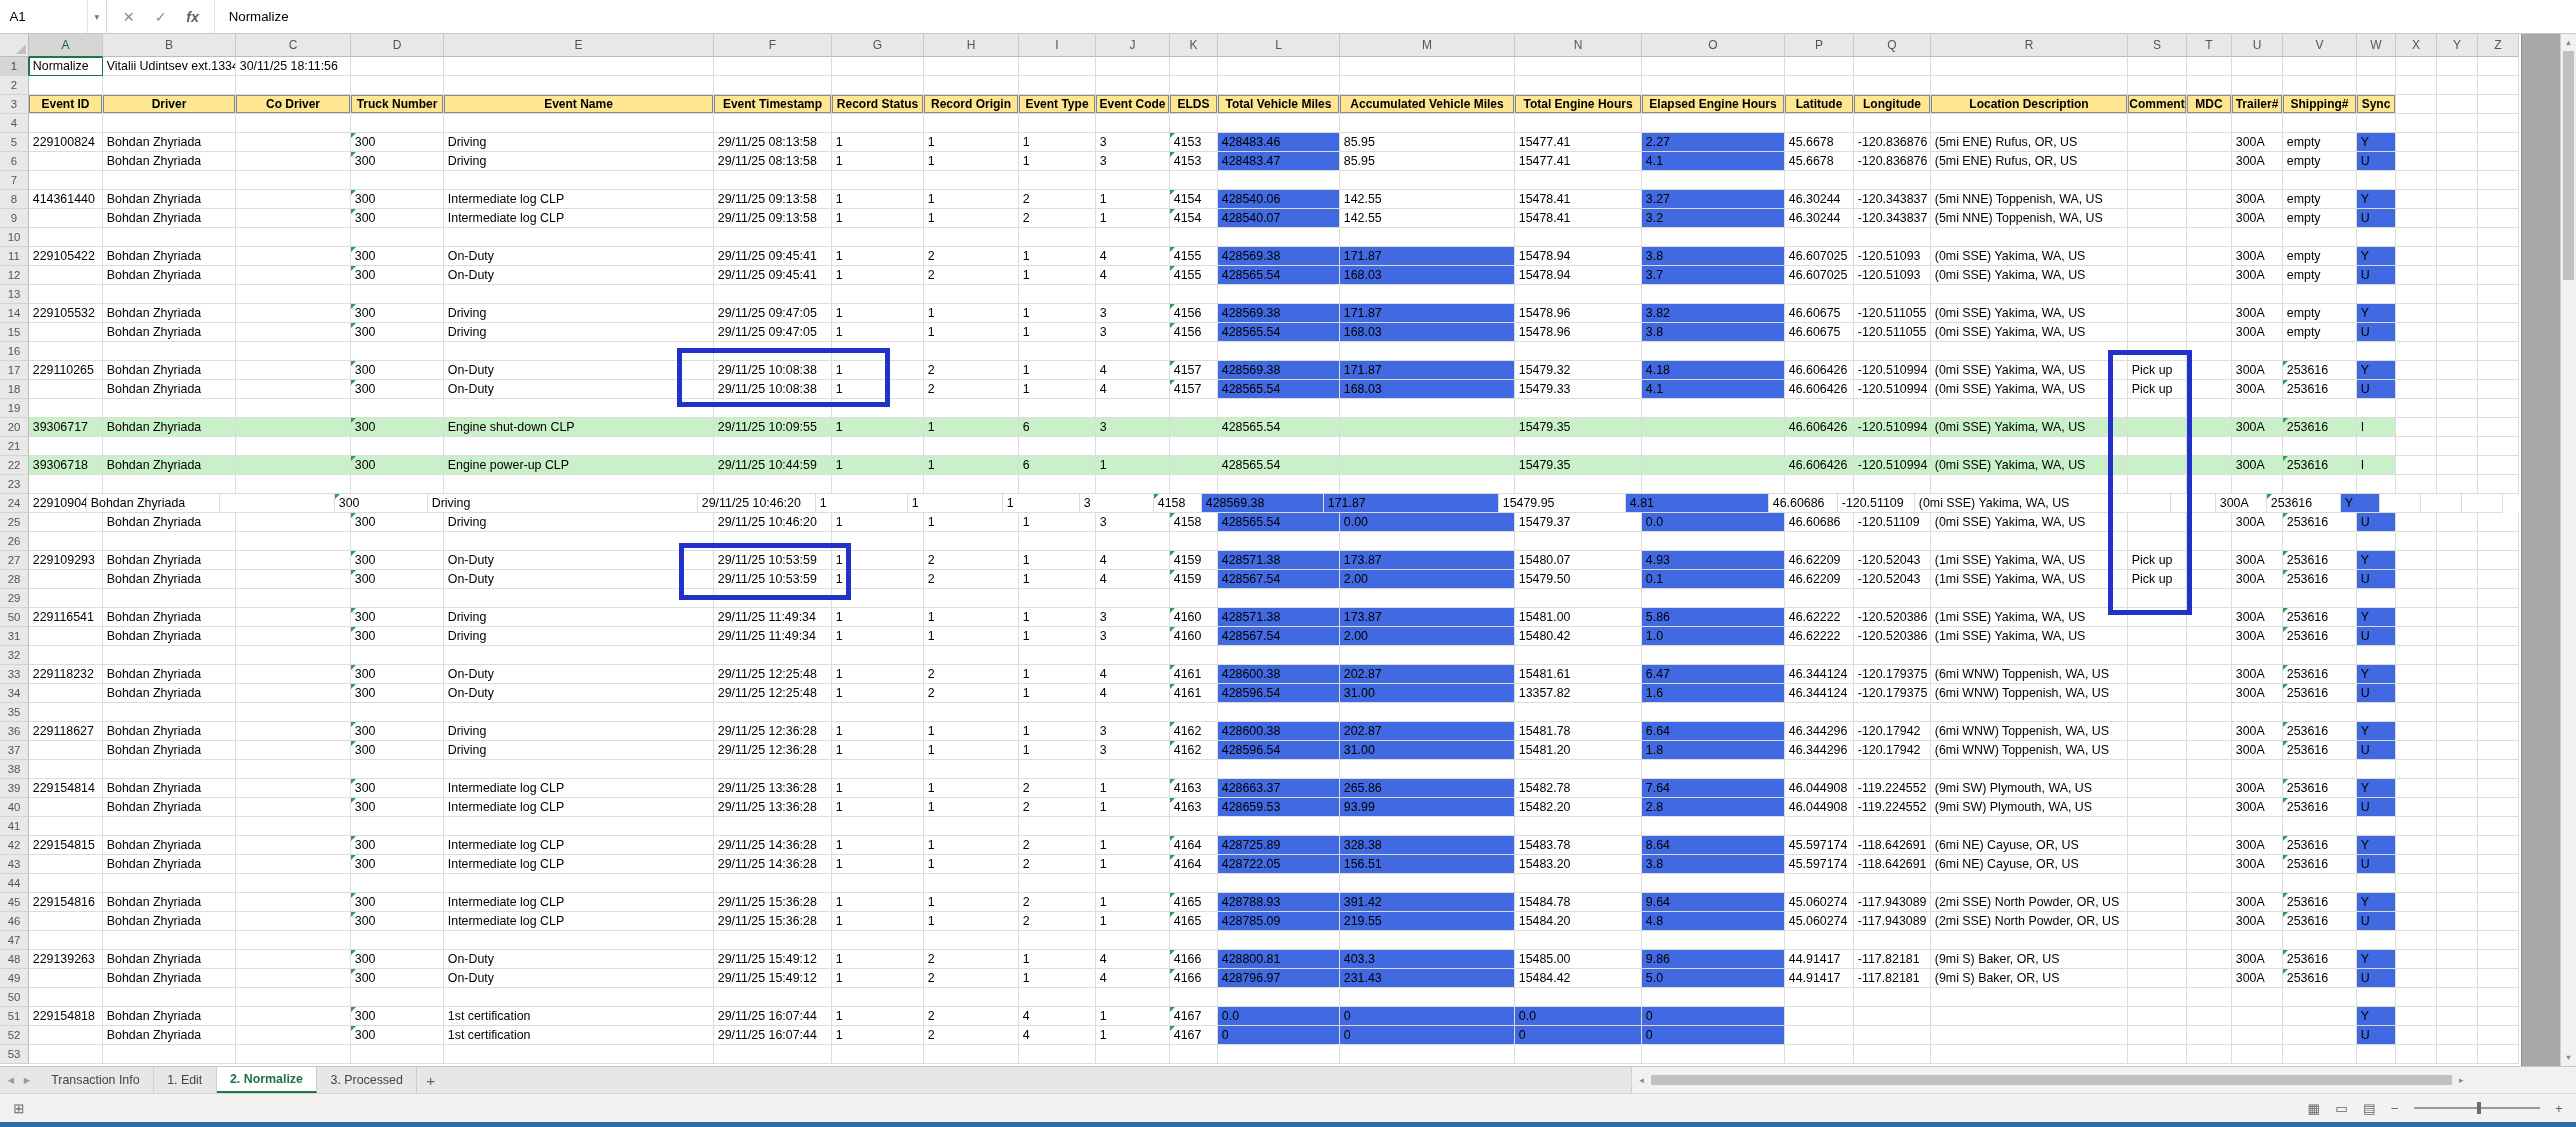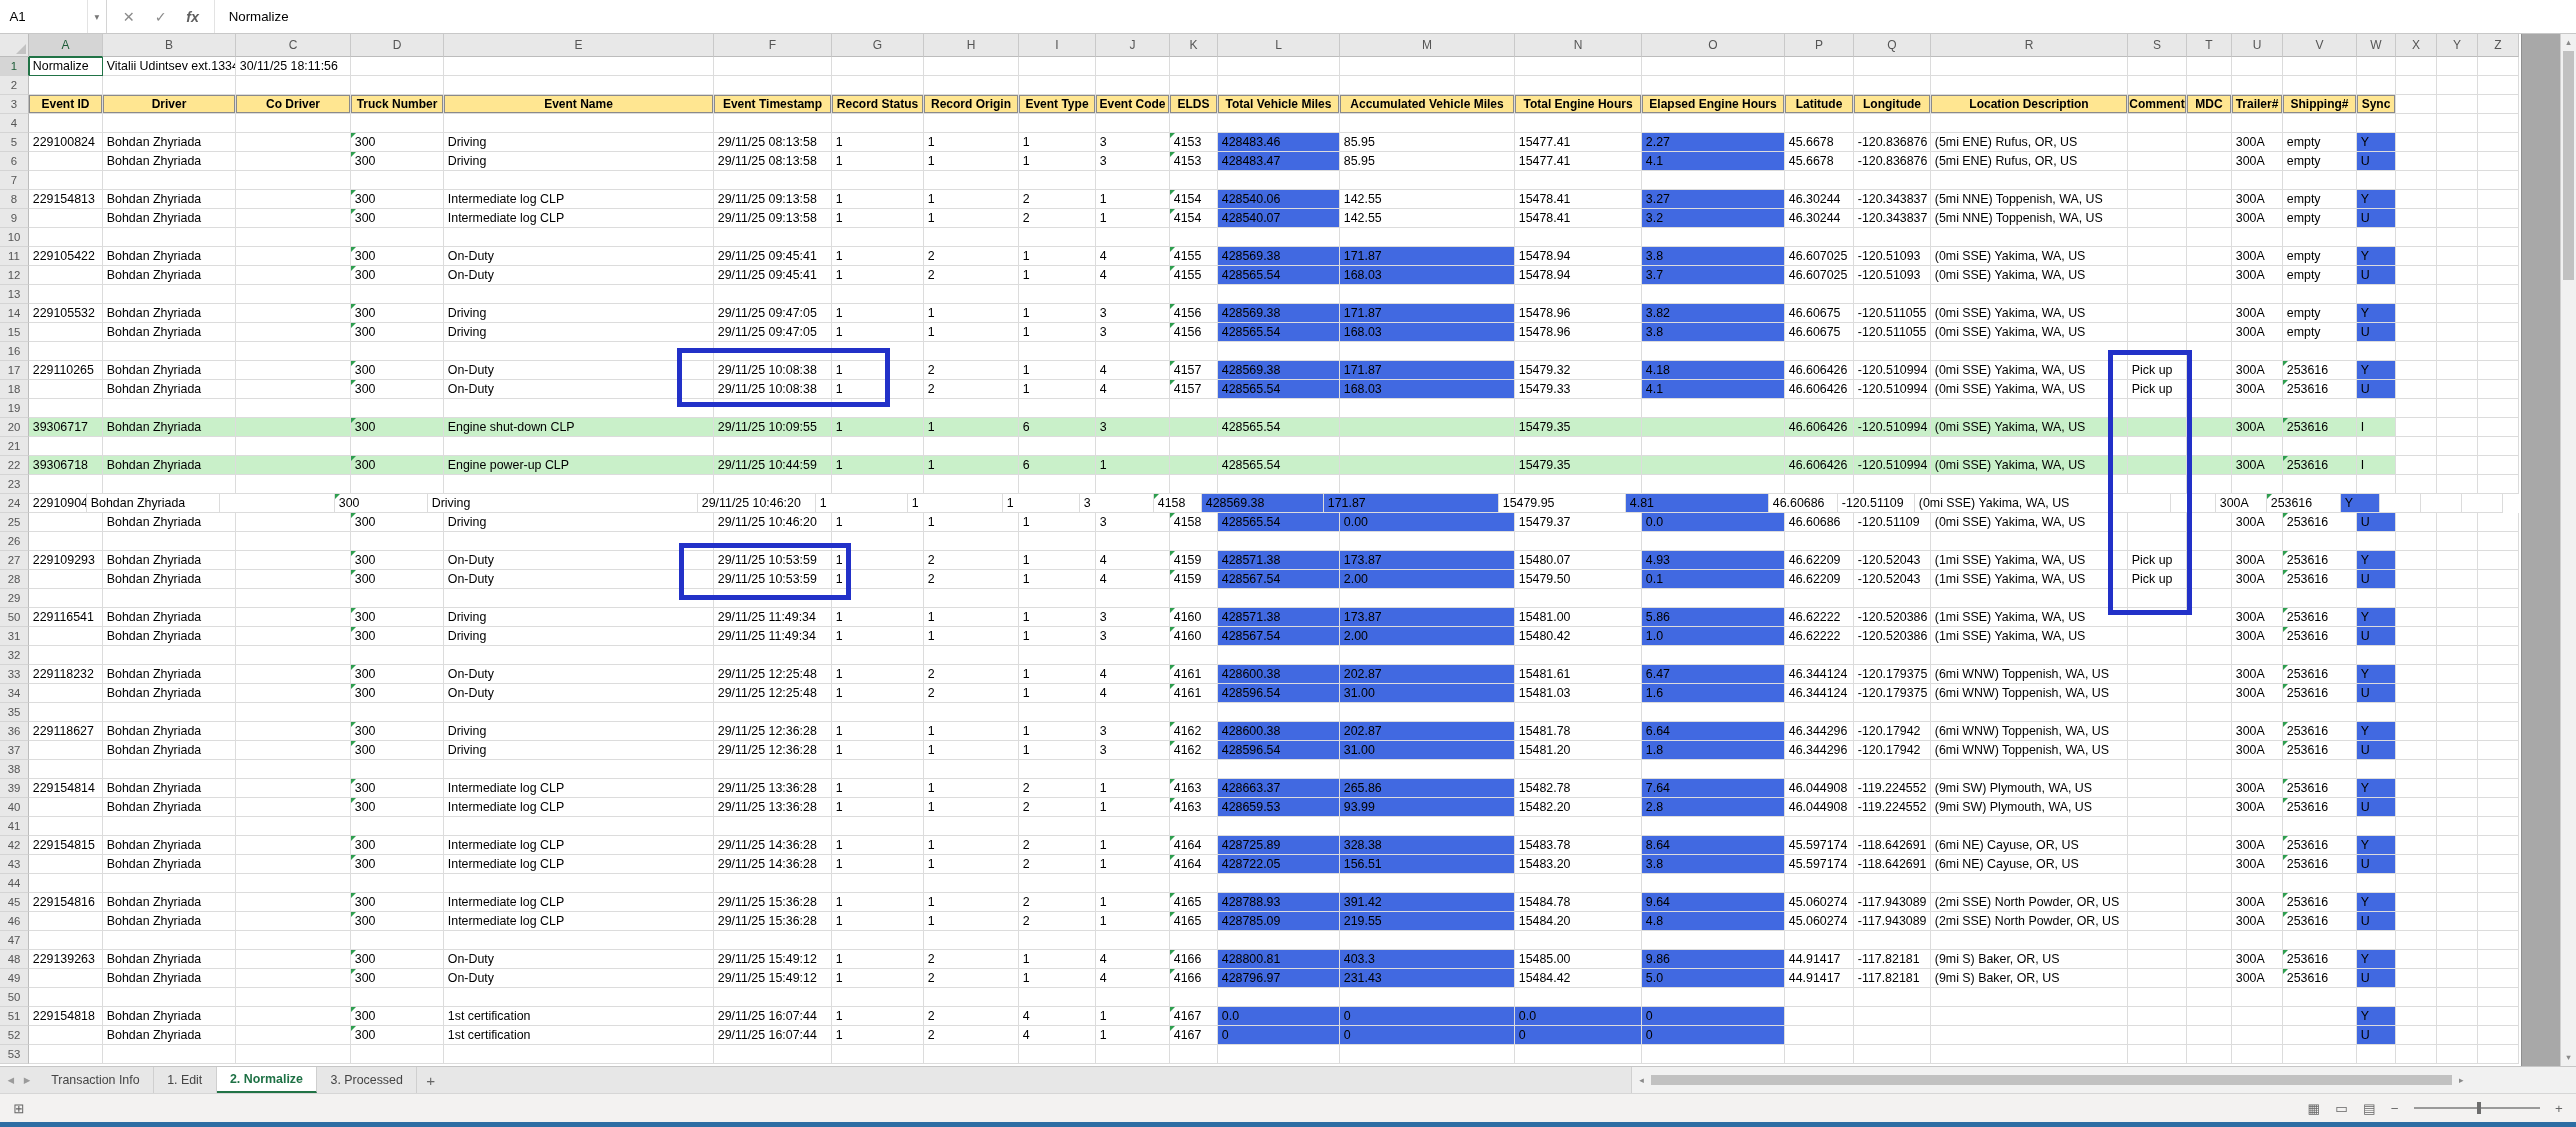--- a/index.html
+++ b/index.html
@@ -344,21 +344,21 @@
           <div class="cell" style="width: 45px;"></div>
           <div class="cell" style="width: 51px;"></div>
           <div class="cell" style="width: 74px;"></div>
           <div class="cell" style="width: 39px;"></div>
           <div class="cell" style="width: 41px;"></div>
           <div class="cell" style="width: 41px;"></div>
           <div class="cell" style="width: 41px;"></div>
         </div>
         <div class="row">
           <div class="rh">8</div>
-          <div class="cell" style="width: 74px;">229154813</div>
+          <div class="cell" style="width: 74px;">414361440</div>
           <div class="cell" style="width: 133px;">Bohdan Zhyriada</div>
           <div class="cell" style="width: 115px;"></div>
           <div class="cell flag" style="width: 93px;">300</div>
           <div class="cell" style="width: 270px;">Intermediate log CLP</div>
           <div class="cell" style="width: 118px;">29/11/25 09:13:58</div>
           <div class="cell" style="width: 92px;">1</div>
           <div class="cell" style="width: 95px;">1</div>
           <div class="cell" style="width: 77px;">2</div>
           <div class="cell" style="width: 74px;">1</div>
           <div class="cell flag" style="width: 48px;">4154</div>
@@ -1111,21 +1111,21 @@
           <div class="cell flag" style="width: 93px;">300</div>
           <div class="cell" style="width: 270px;">On-Duty</div>
           <div class="cell" style="width: 118px;">29/11/25 12:25:48</div>
           <div class="cell" style="width: 92px;">1</div>
           <div class="cell" style="width: 95px;">2</div>
           <div class="cell" style="width: 77px;">1</div>
           <div class="cell" style="width: 74px;">4</div>
           <div class="cell flag" style="width: 48px;">4161</div>
           <div class="cell blue" style="width: 122px;">428596.54</div>
           <div class="cell blue" style="width: 175px;">31.00</div>
-          <div class="cell" style="width: 127px;">15481.03</div>
+          <div class="cell" style="width: 127px;">13357.82</div>
           <div class="cell blue" style="width: 143px;">1.6</div>
           <div class="cell" style="width: 69px;">46.344124</div>
           <div class="cell" style="width: 77px;">-120.179375</div>
           <div class="cell" style="width: 197px;">(6mi WNW) Toppenish, WA, US</div>
           <div class="cell" style="width: 59px;"></div>
           <div class="cell" style="width: 45px;"></div>
           <div class="cell" style="width: 51px;">300A</div>
           <div class="cell flag" style="width: 74px;">253616</div>
           <div class="cell blue" style="width: 39px;">U</div>
           <div class="cell" style="width: 41px;"></div>

